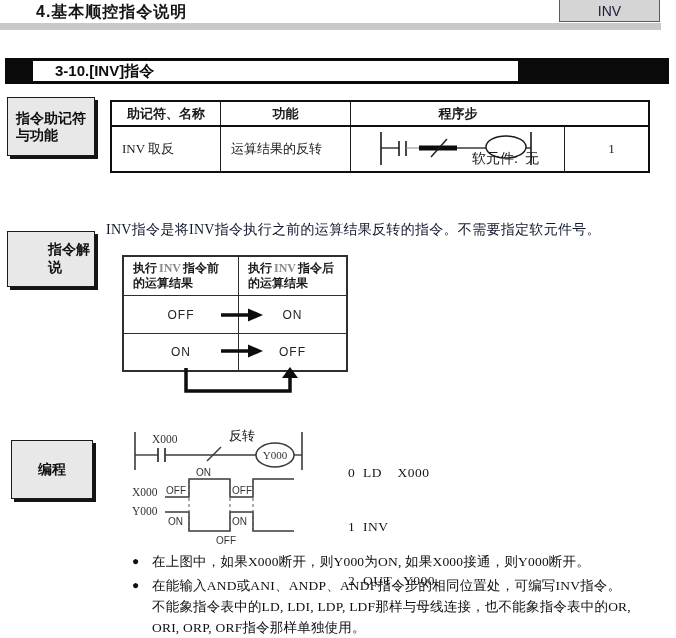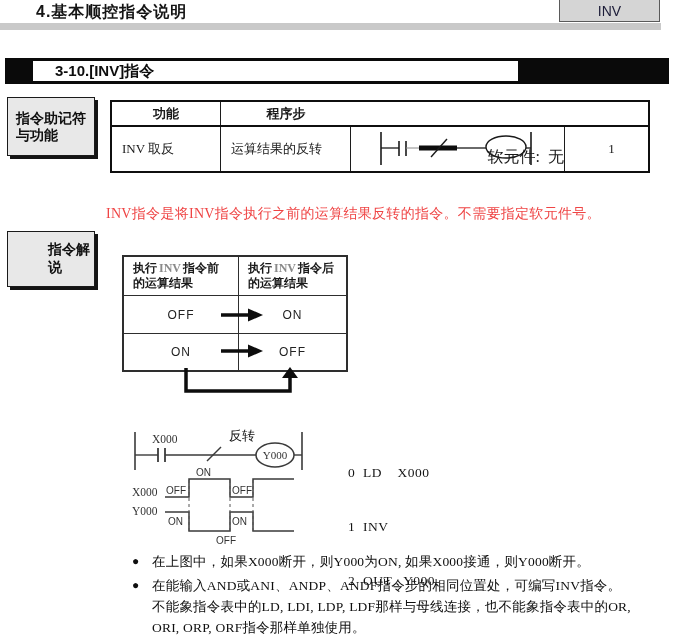--- a/index.html
+++ b/index.html
@@ -57,25 +57,25 @@
   }
   .mcell:last-child{border-right:none;}
   .mrow.head .mcell{
     justify-content:center;
     font-family:"Liberation Sans", sans-serif; font-weight:bold; font-size:13px;
   }
   .mrow.body .mcell{font-size:13px; padding-left:10px;}
   .mcell.center{justify-content:center; padding-left:0;}
   .circuit-cell{position:relative; padding-left:0 !important;}
   .device-note{
-    position:absolute; right:0; bottom:3px; font-size:16px; white-space:pre;
+    position:absolute; right:25px; bottom:3px; font-size:14px; white-space:pre;
   }
   
   .expl-text{
-    position:absolute; left:106px; top:205px; font-size:14px; letter-spacing:0.3px; color:#ef4444;
+    position:absolute; left:106px; top:221px; font-size:14px; letter-spacing:0.3px; color:#0f172a;
   }
   .etable{
     position:absolute; left:122px; top:255px; width:226px;
     border:2px solid #2e2e2e; box-sizing:border-box; background:#fff;
   }
   .erow{display:grid; grid-template-columns:115px 1fr;}
   .erow.head{height:38px; border-bottom:1px solid #2e2e2e;}
   .erow.r1{height:37px; border-bottom:1px solid #2e2e2e;}
   .erow.r2{height:36px;}
   .ecell{border-right:1px solid #2e2e2e; box-sizing:border-box;}
@@ -127,23 +127,27 @@
     </div>
   </div>
 
   <div class="tabbox tabbox-1">
     <div>指令助记符</div>
     <div>与功能</div>
   </div>
   <div class="tabbox tabbox-2">
     <span>指令解说</span>
   </div>
+  <div class="tabbox tabbox-3">
+    <span>编程</span>
+  </div>
 
   <div class="mtable">
     <div class="mrow head">
+      <div class="mcell">助记符、名称</div>
       <div class="mcell">功能</div>
       <div class="mcell">程序步</div>
     </div>
     <div class="mrow body">
       <div class="mcell">INV 取反</div>
       <div class="mcell">运算结果的反转</div>
       <div class="mcell circuit-cell">
         <svg width="210" height="40" viewBox="0 0 210 40">
           <line x1="30" y1="3" x2="30" y2="36" stroke="#1a1a1a" stroke-width="1.6"></line>
           <line x1="30" y1="19" x2="48" y2="19" stroke="#1a1a1a" stroke-width="1.3"></line>

